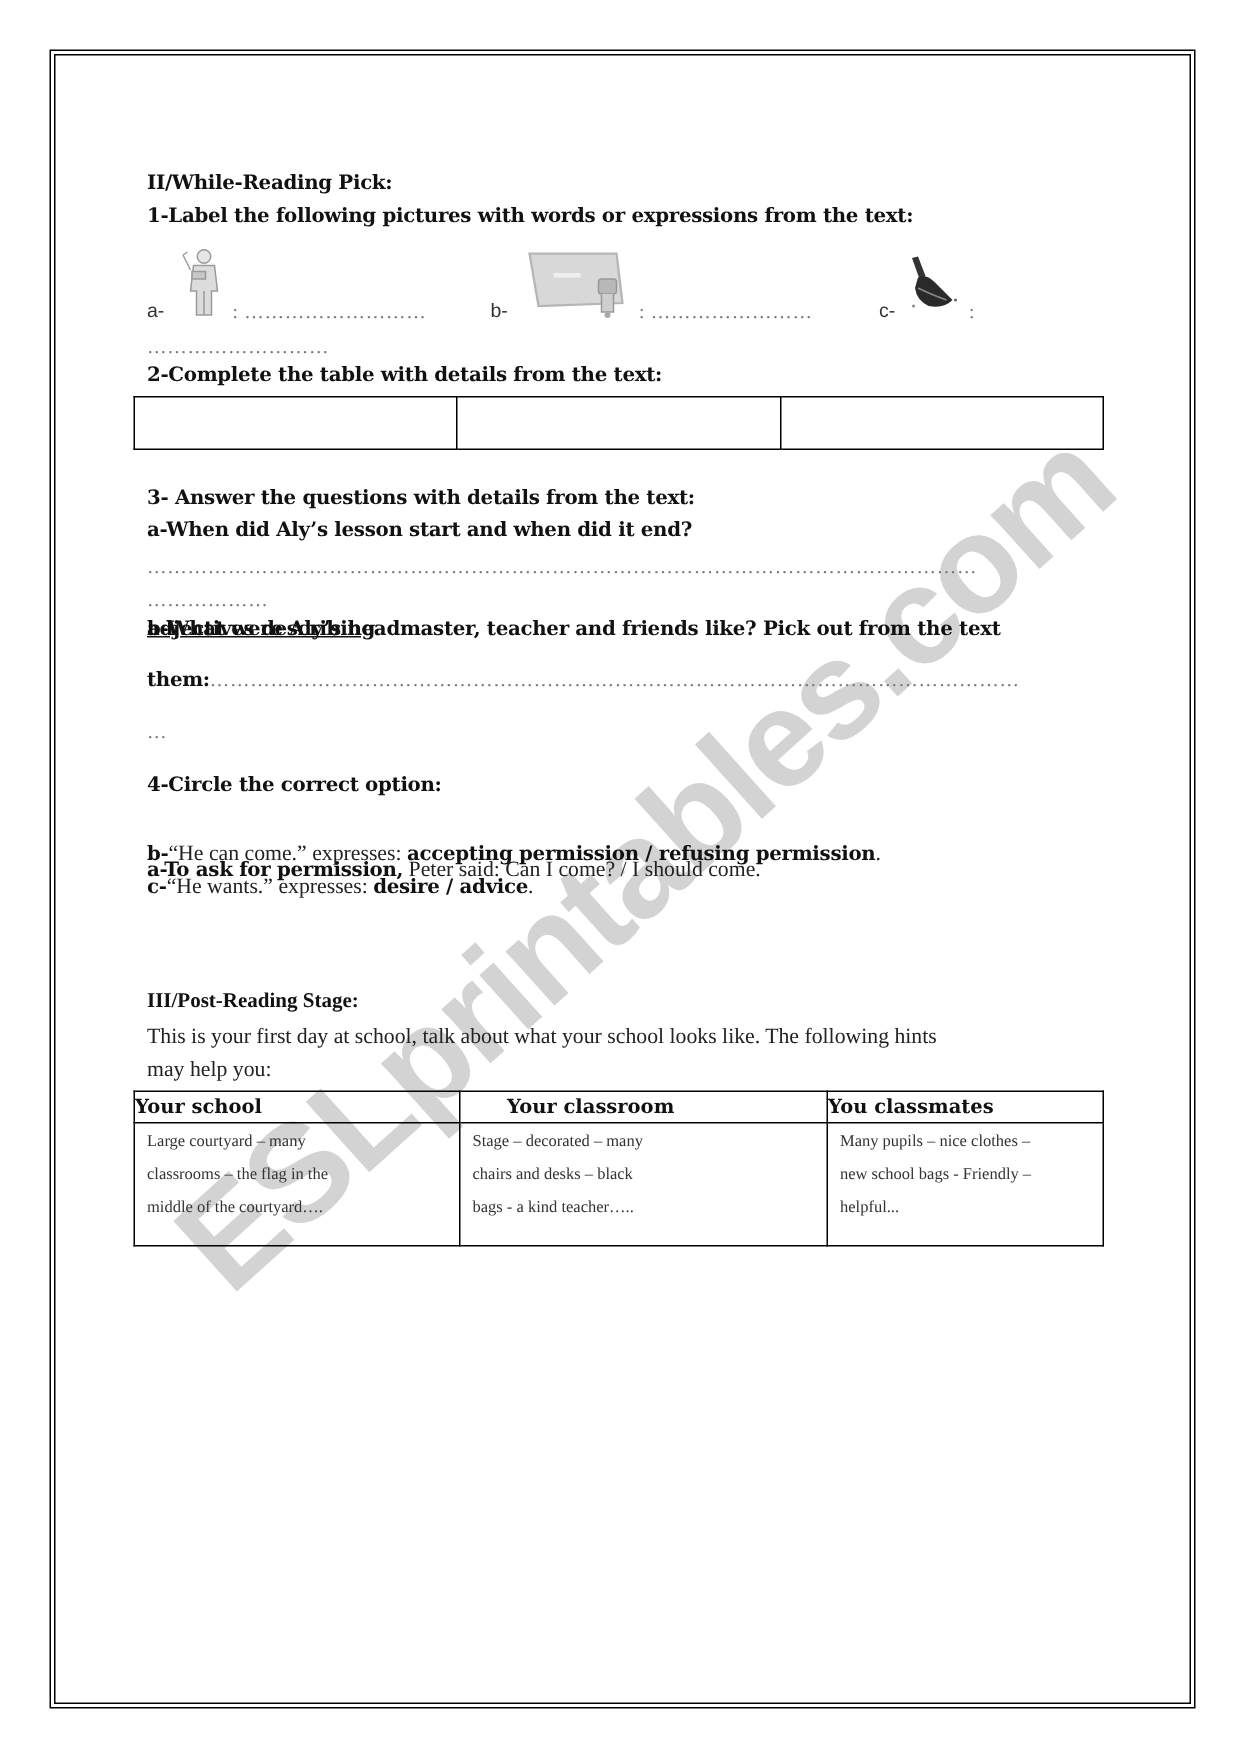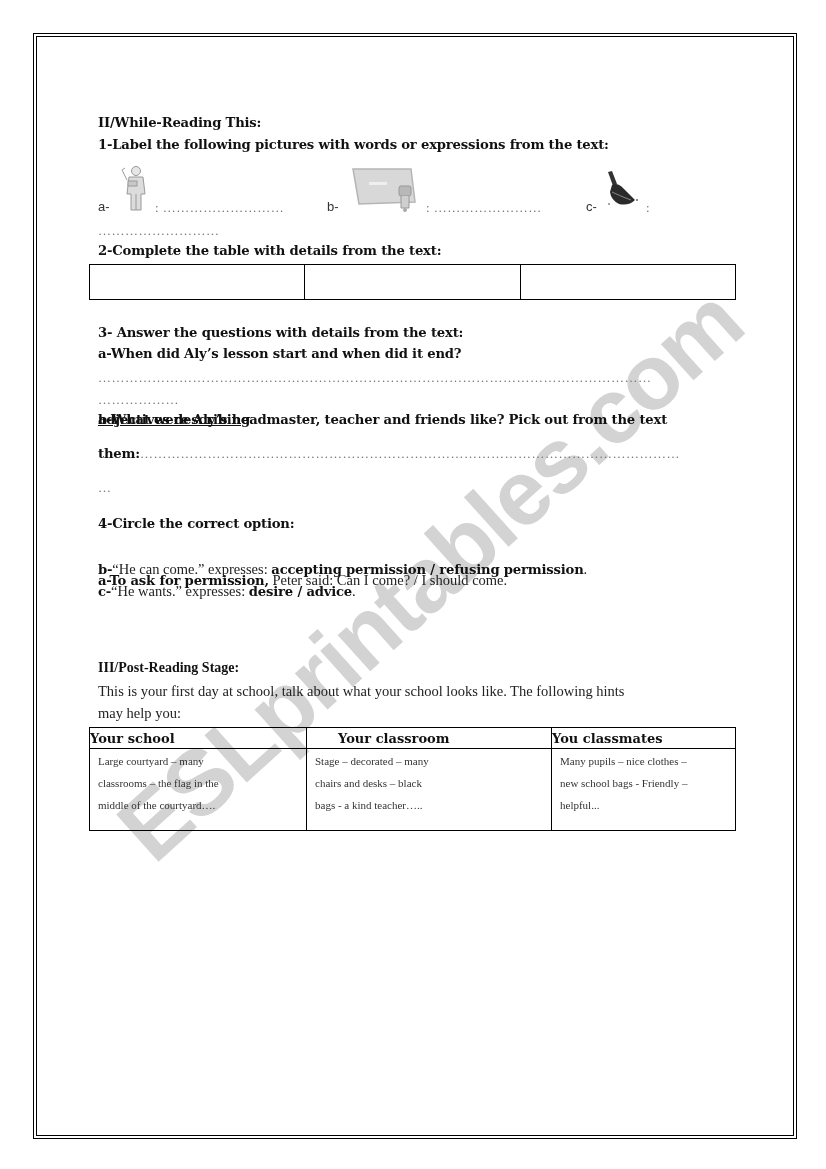--- a/index.html
+++ b/index.html
@@ -19,21 +19,21 @@
   .pic { position: absolute; }
   .watermark { position: absolute; left: 430px; top: 575px; transform: translate(-50%, -50%) rotate(-42deg); font-family: "Liberation Sans", sans-serif; font-weight: bold; font-size: 92px; color: rgba(150,150,150,0.42); white-space: nowrap; letter-spacing: -2px; pointer-events: none; }
 </style>
 </head>
 <body>
 
 <div class="page-border"></div>
 
 <div class="watermark">ESLprintables.com</div>
 
-<div class="abs h" style="left:98px; top:115px;">II/While-Reading This:</div>
+<div class="abs h" style="left:98px; top:115px;">II/While-Reading Pick:</div>
 <div class="abs h" style="left:98px; top:137px;">1-Label the following pictures with words or expressions from the text:</div>
 
 <div class="abs lbl" style="left:98px; top:199px;">a-</div>
 <svg class="pic" style="left:119px; top:164px;" width="32" height="48" viewBox="0 0 32 48">
   <g fill="none" stroke="#9a9a9a" stroke-width="1">
     <circle cx="17" cy="7" r="4.5" fill="#e6e6e6"></circle>
     <path d="M10 13 L24 13 L26 30 L22 30 L22 46 L12 46 L12 30 L8 30 Z" fill="#dcdcdc"></path>
     <path d="M8 16 L3 6 M3 6 L6 4"></path>
     <rect x="9" y="17" width="9" height="5" fill="#c8c8c8"></rect>
     <line x1="17" y1="30" x2="17" y2="46"></line>

